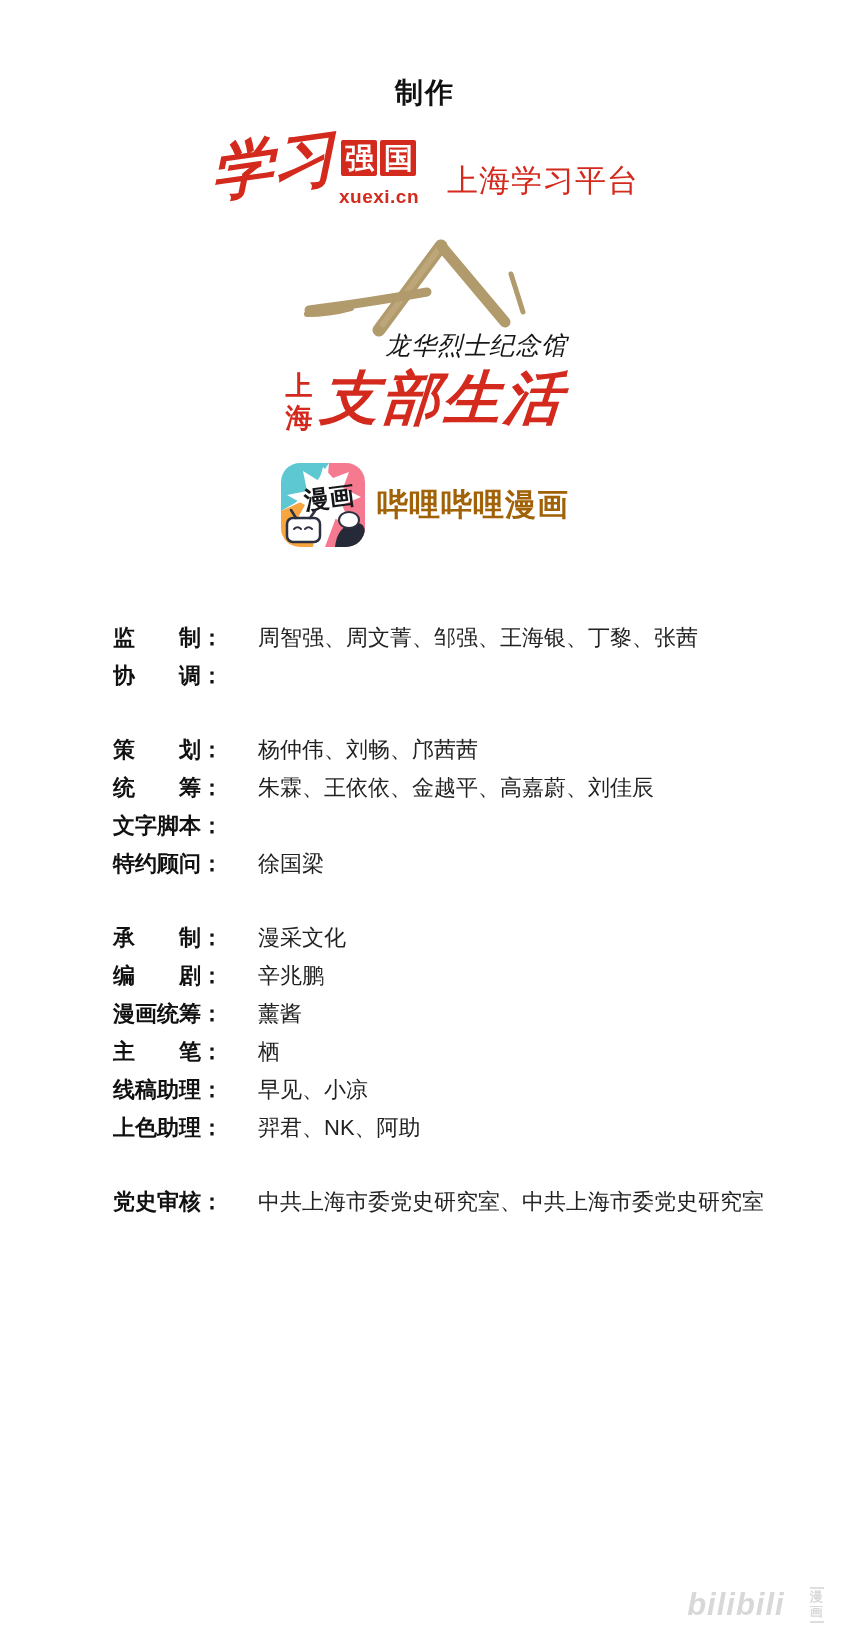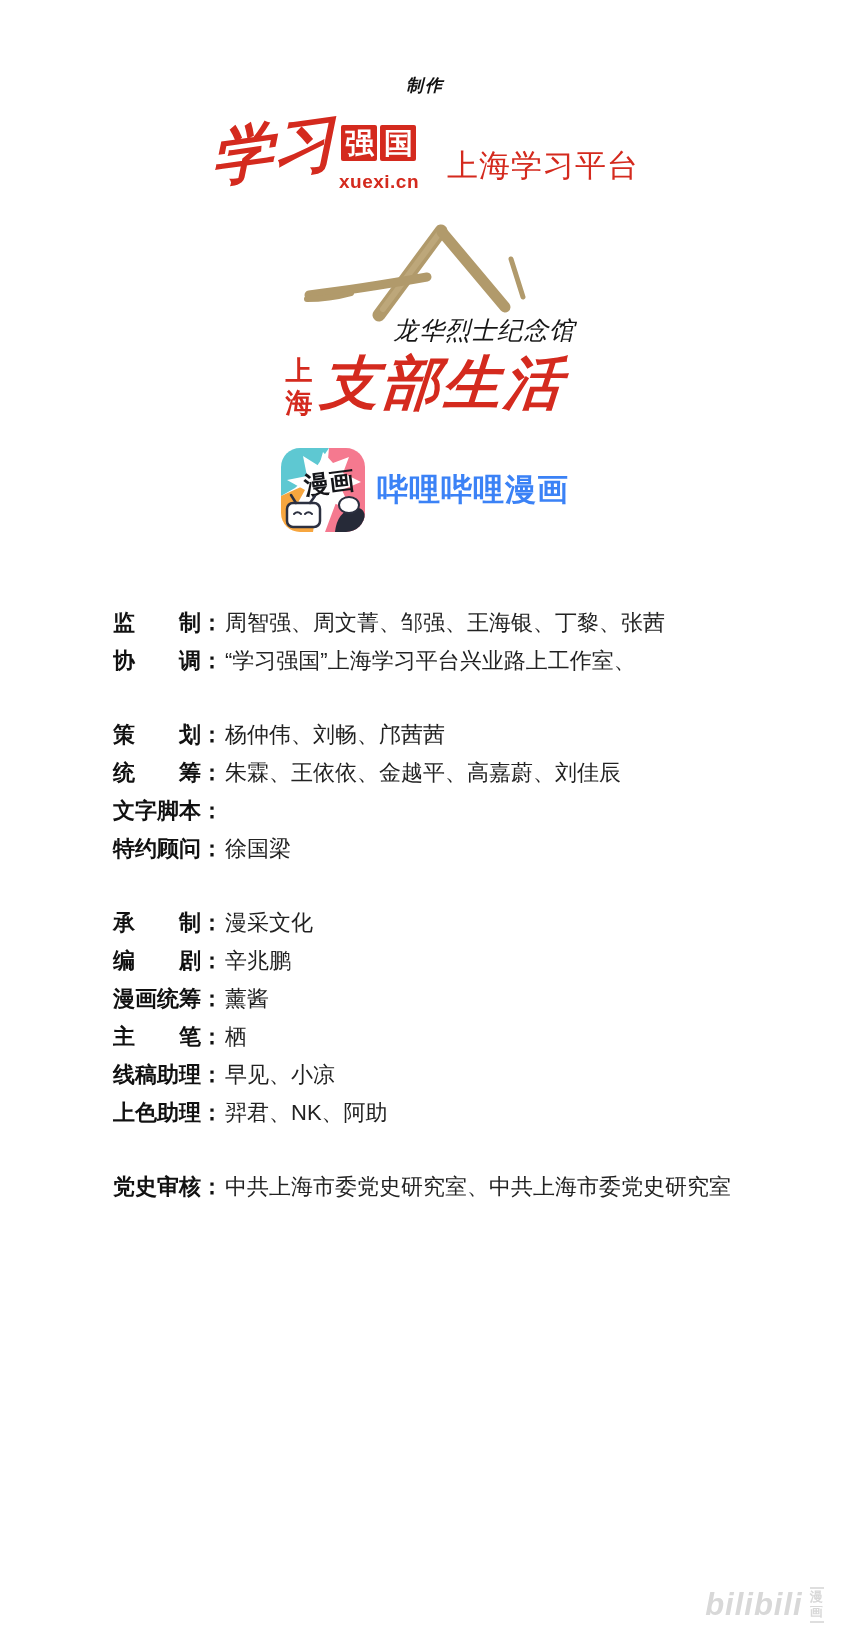--- a/index.html
+++ b/index.html
@@ -9,25 +9,24 @@
     background:#ffffff;
     overflow:hidden;
     font-family:"Liberation Sans","DejaVu Sans",sans-serif;
     color:#1a1a1a;
   }
 
   
   .production-title{
     padding-top:74px;
     text-align:center;
-    font-size:17px;
+    font-size:28px;
     font-weight:700;
     letter-spacing:2px;
     color:#111;
-    font-style:italic;
   }
 
   
   .xuexi-row{
     margin-top:14px;
     display:flex;
     justify-content:center;
     align-items:flex-start;
   }
   .xuexi-calligraphy{
@@ -60,21 +59,21 @@
   }
 
   
   .longhua{
     margin:26px auto 0 auto;
     width:300px;height:128px;
     position:relative;
   }
   .longhua svg{position:absolute;left:24px;top:0;}
   .longhua-name{
-    position:absolute;right:0;bottom:0;
+    position:absolute;right:8px;bottom:0;
     font-size:25px;letter-spacing:1px;color:#161616;
     font-family:"DejaVu Serif","Liberation Serif",serif;
     font-style:italic;
   }
 
   
   .zhibu{
     display:flex;justify-content:center;align-items:center;
   }
   .zhibu-prefix{
@@ -90,45 +89,45 @@
     letter-spacing:3px;
     transform:skewX(-4deg);
   }
 
   
   .bili-row{
     margin-top:28px;
     display:flex;justify-content:center;align-items:center;gap:12px;
   }
   .bili-label{
-    font-size:31px;font-weight:700;color:#3b82f6;letter-spacing:1px;
+    font-size:31px;font-weight:700;color:#a16207;letter-spacing:1px;
   }
 
   
   .credits{
     margin-top:72px;
     padding-left:113px;
     padding-right:60px;
     font-size:22px;
     line-height:38px;
   }
   .credit-group + .credit-group{margin-top:36px;}
   .credit-row{display:flex;align-items:flex-start;}
   .credit-label{
     display:flex;justify-content:space-between;
     width:88px;flex:0 0 88px;
     font-weight:700;color:#111;
   }
   .credit-colon{font-weight:700;color:#111;width:24px;flex:0 0 24px;}
-  .credit-value{flex:1;color:#222;}
+  .credit-value{flex:1;color:#222;margin-left:33px;}
 
   
   .watermark{
     position:absolute;right:26px;bottom:14px;
-    display:flex;align-items:flex-end;gap:7px;
+    display:flex;align-items:flex-end;gap:25px;
     color:#d8d8d8;
     user-select:none;
   }
   .watermark-brand{
     font-size:31px;font-weight:700;letter-spacing:1px;
     font-style:italic;
   }
   .watermark-suffix{
     display:inline-block;width:1.1em;
     word-break:break-all;
@@ -217,21 +216,20 @@
             <div>周智强、周文菁、邹强、王海银、丁黎、张茜</div>
           </span>
         </div>
         <div class="credit-row">
           <span class="credit-label">
             <span>协</span>
             <span>调</span>
           </span>
           <span class="credit-colon">：</span>
           <span class="credit-value">
-            <div>“学习强国”上海学习平台兴业路上工作室、</div>
           </span>
         </div>
       </div>
       <div class="credit-group">
         <div class="credit-row">
           <span class="credit-label">
             <span>策</span>
             <span>划</span>
           </span>
           <span class="credit-colon">：</span>

